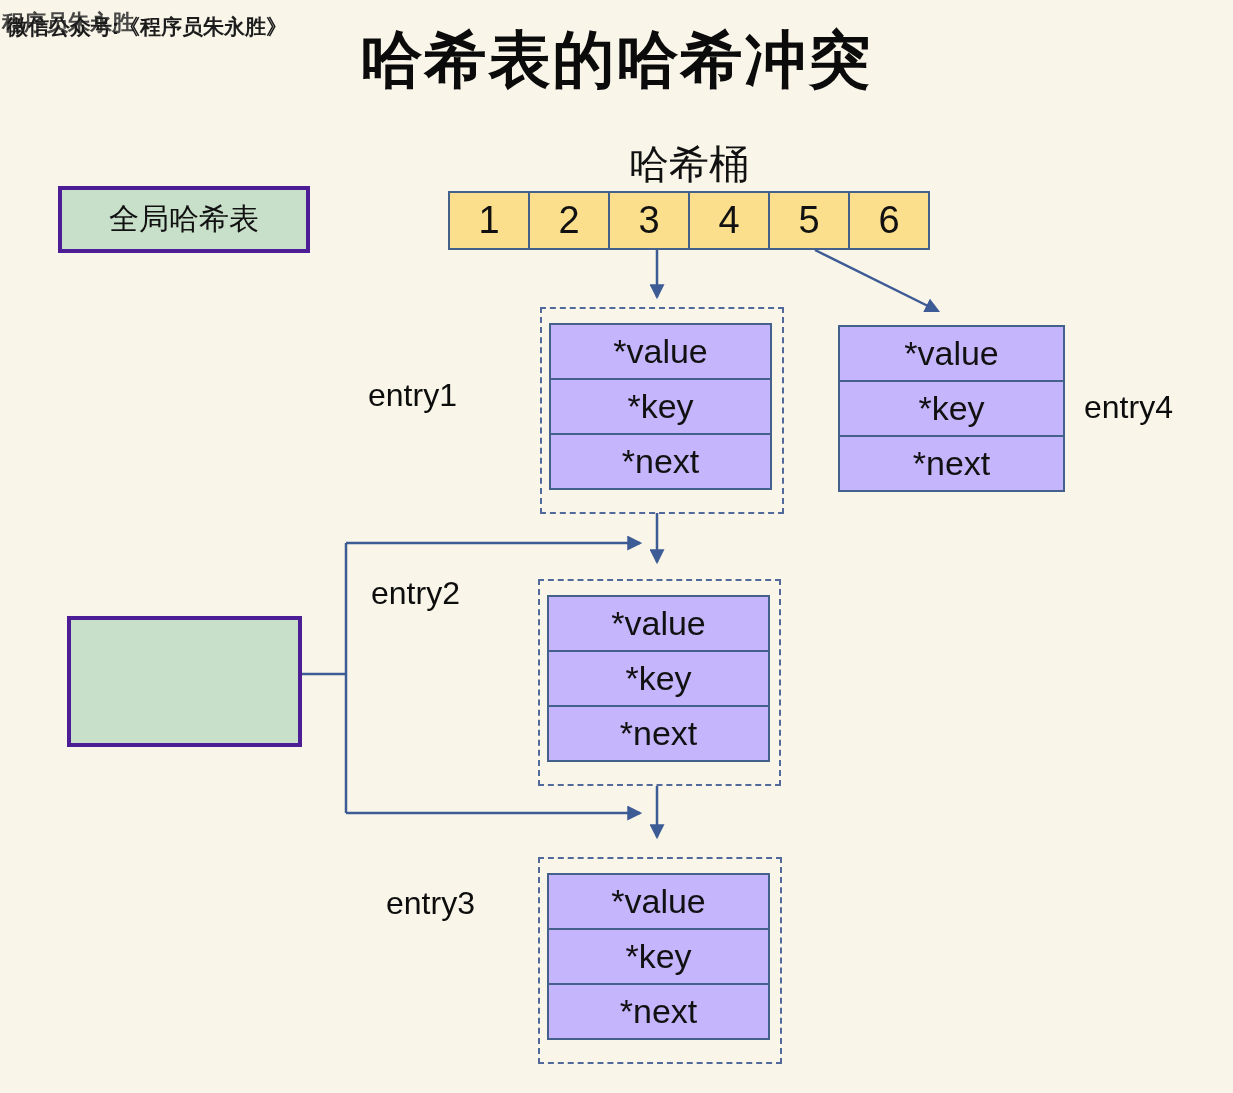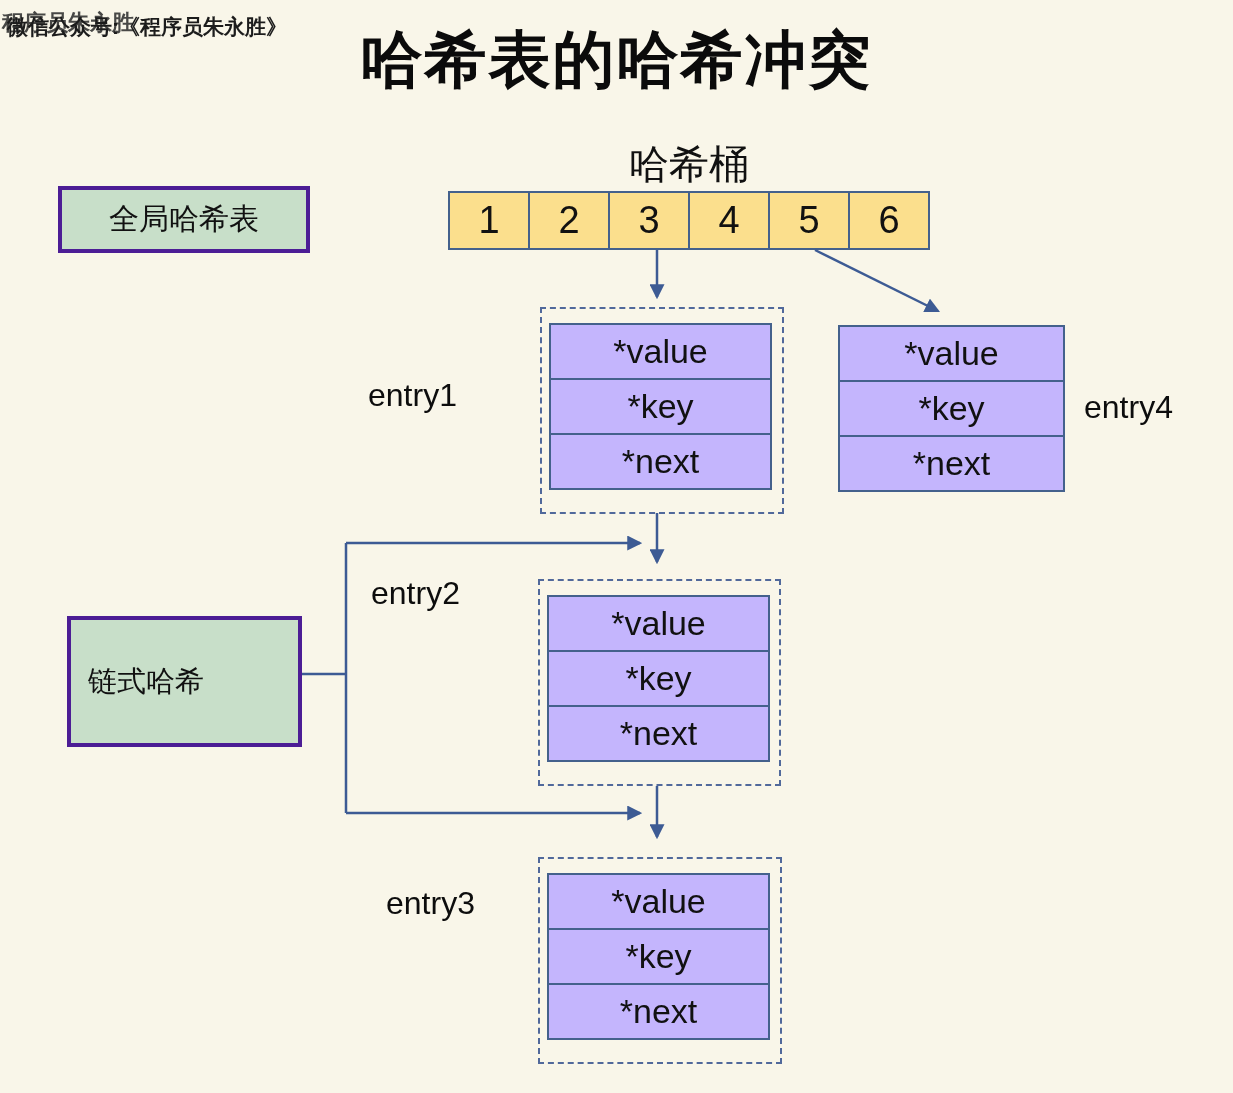--- a/index.html
+++ b/index.html
@@ -111,21 +111,20 @@
     <div class="bucket-cell">1</div>
     <div class="bucket-cell">2</div>
     <div class="bucket-cell">3</div>
     <div class="bucket-cell">4</div>
     <div class="bucket-cell">5</div>
     <div class="bucket-cell">6</div>
   </div>
 
   <div class="green-box one">全局哈希表</div>
   <div class="green-box two">
-    <div>链式哈希</div>
   </div>
 
   <div class="entry-label" style="left:368px; top:377px;">entry1</div>
   <div class="entry-dash" style="left:540px; top:307px; width:244px; height:207px;">
     <div class="record">
       <div class="record-cell">*value</div>
       <div class="record-cell">*key</div>
       <div class="record-cell">*next</div>
     </div>
   </div>

